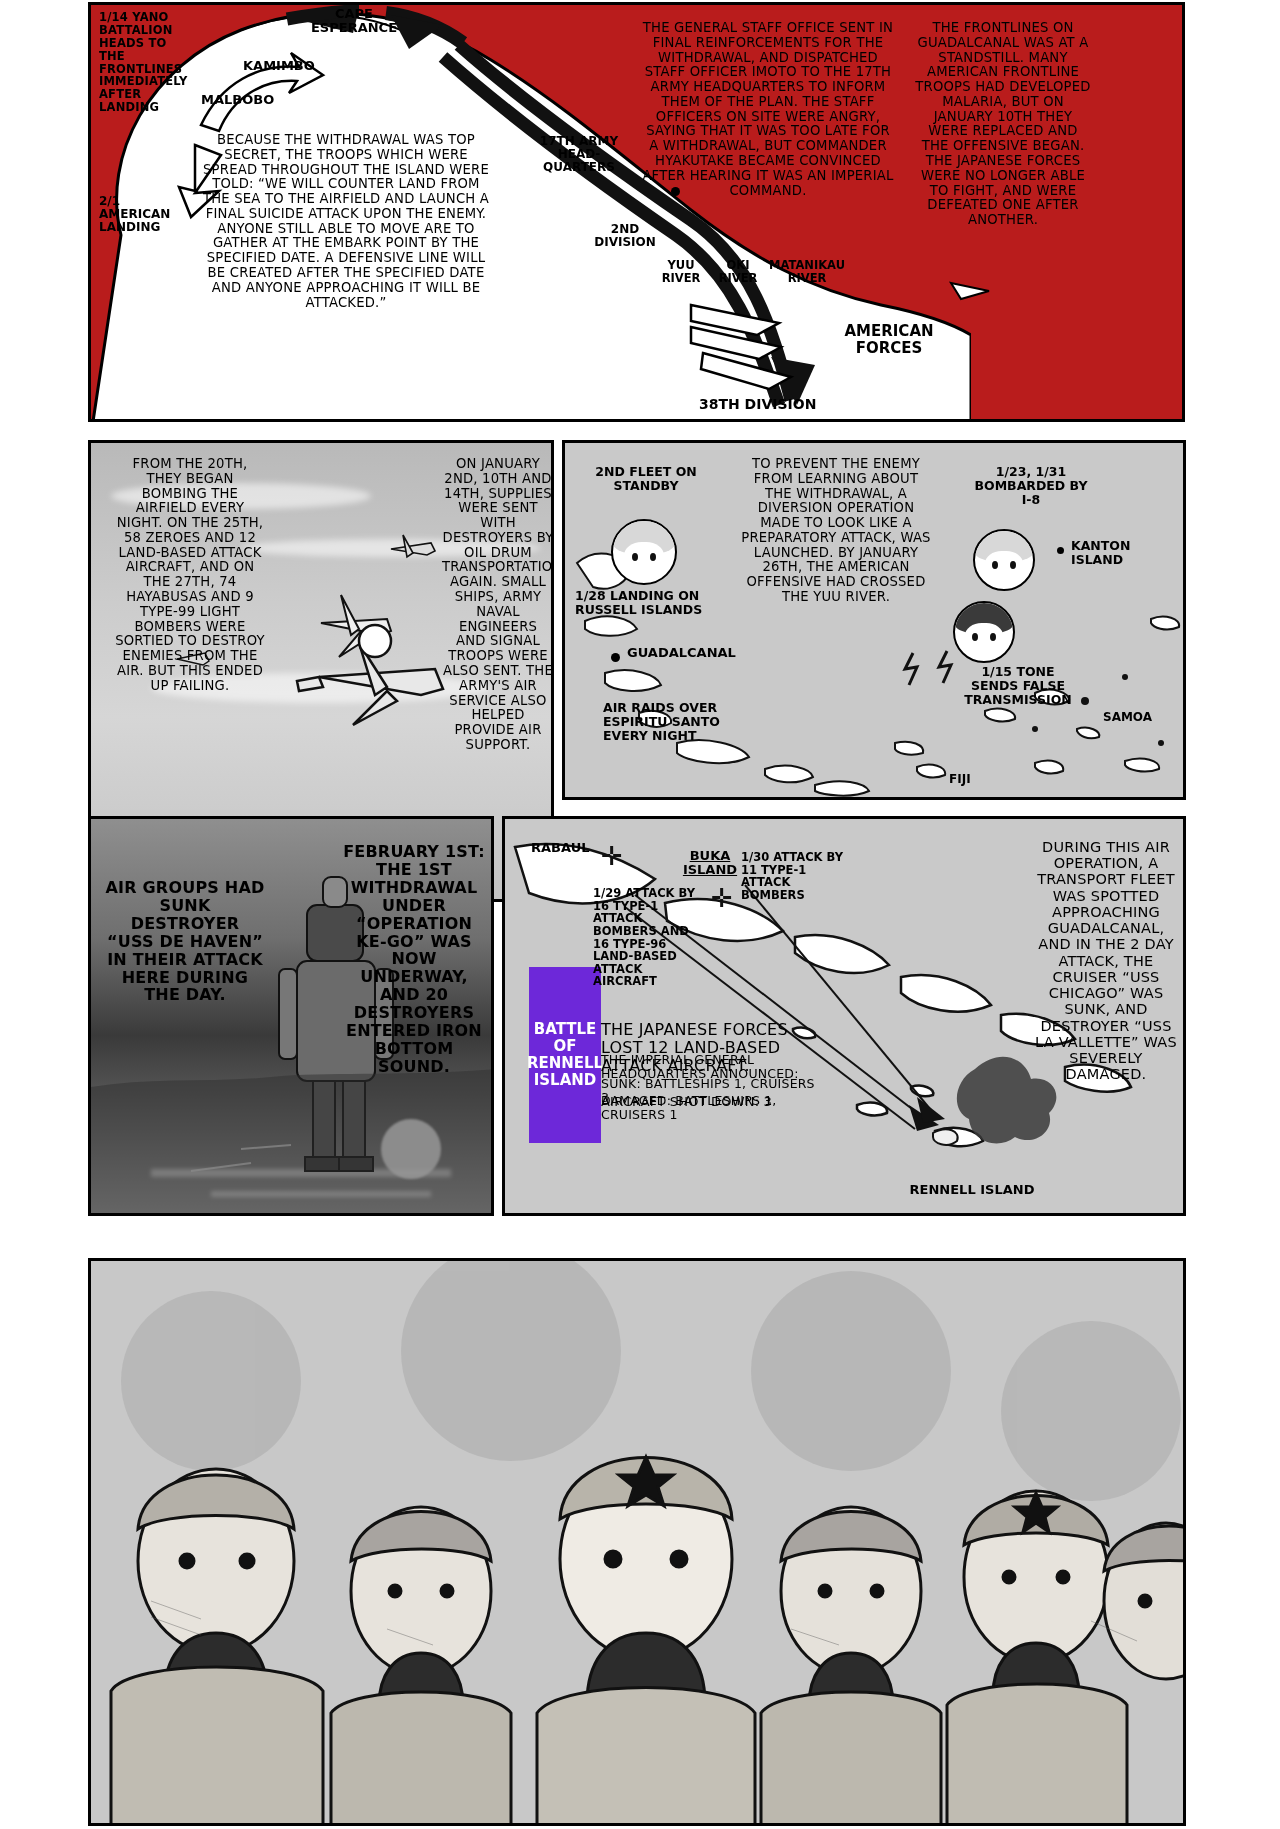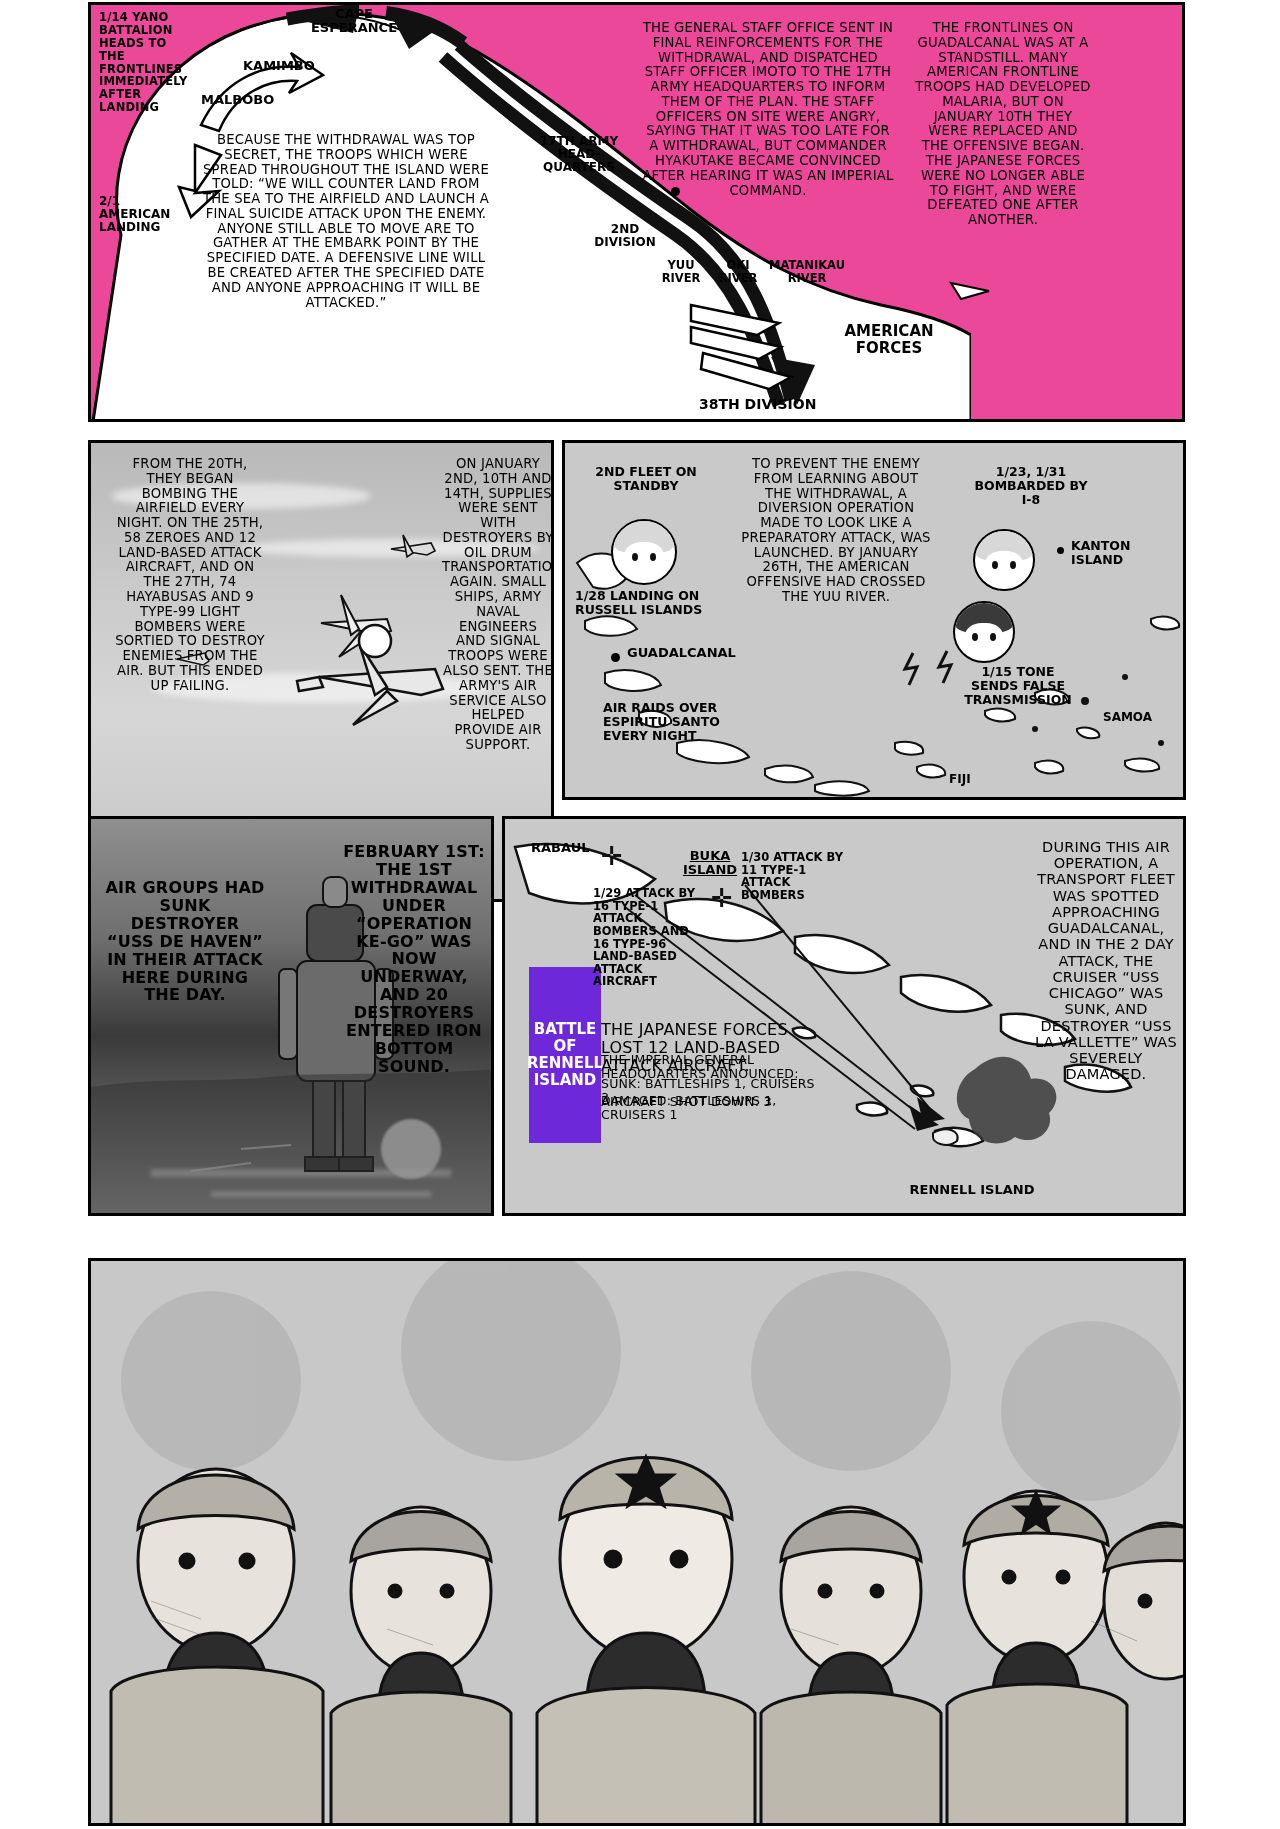--- a/index.html
+++ b/index.html
@@ -40,21 +40,21 @@
           font-weight:700;line-height:1.15;display:flex;align-items:center;justify-content:center;}
 
   
   .soldiers{position:absolute;inset:0;background:linear-gradient(180deg,#d2d2d2 0%,#bdbdbd 40%,#a8a8a8 100%);}
 </style>
 </head>
 <body>
 
 <div class="page">
 
-  <div class="panel p1" style="left:88px;top:2px;width:1097px;height:420px;background:#ec4899;">
+  <div class="panel p1" style="left:88px;top:2px;width:1097px;height:420px;background:#b91c1c;">
 
     <svg class="island" viewBox="0 0 880 430" style="position:absolute;left:0;top:0;width:880px;height:430px;">
       <path d="M30,230 C10,150 60,60 150,25 C230,-5 320,5 400,55 C470,98 530,150 600,205
                C660,252 720,285 790,300 C830,308 860,318 880,330 L880,430 L0,430 Z" fill="#ffffff" stroke="#000" stroke-width="3"></path>
       <path d="M150,25 C205,5 260,5 310,25" fill="none" stroke="#000" stroke-width="2"></path>
     </svg>
 
     <svg style="position:absolute;left:0;top:0;width:1097px;height:420px;">
       <path d="M368,40 C430,95 520,160 600,215 C660,256 680,320 700,395" stroke="#111" stroke-width="13" fill="none"></path>
       <path d="M352,52 C420,112 505,175 585,230 C645,272 665,335 688,400" stroke="#111" stroke-width="13" fill="none"></path>

